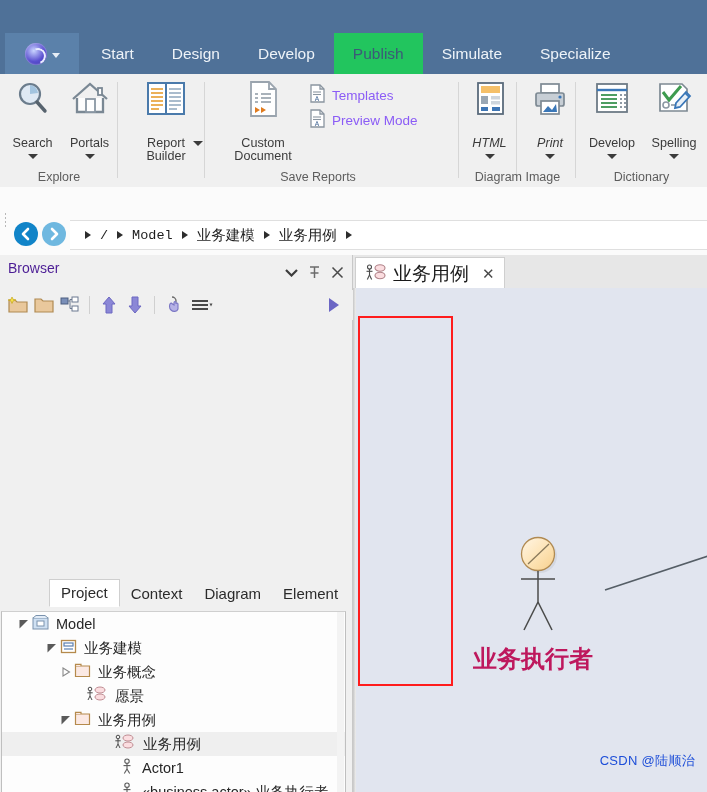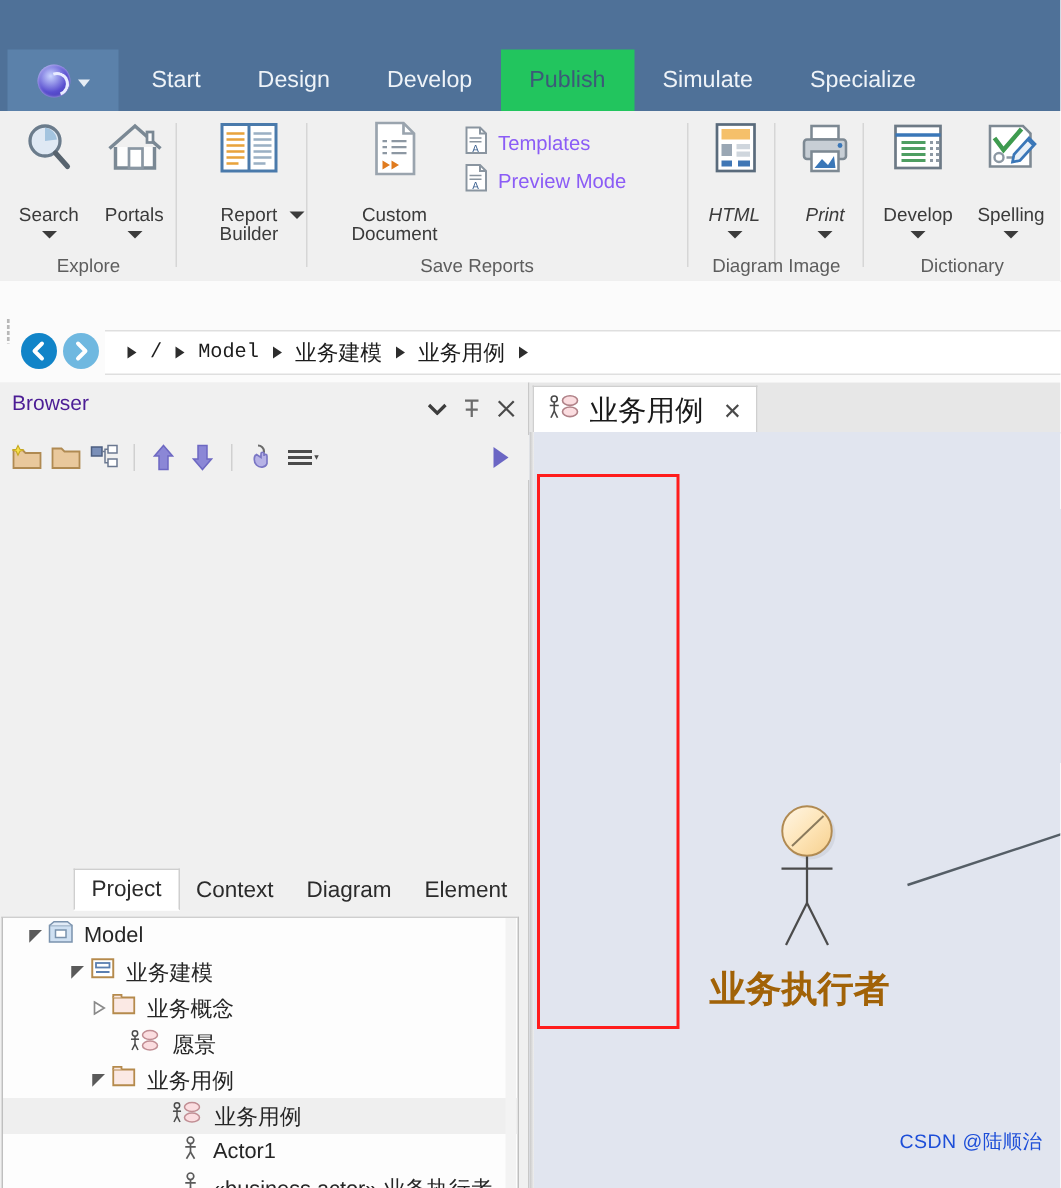--- a/index.html
+++ b/index.html
@@ -220,21 +220,21 @@
   }
   .redbox {
     position: absolute; left: 5px; top: 28px; width: 95px; height: 370px;
     border: 2.5px solid #ff1c1c; box-sizing: border-box;
   }
   .actor {
     position: absolute; left: 155px; top: 248px; width: 62px; height: 108px;
   }
   .actor-label {
     position: absolute; left: 120px; top: 355px; width: 200px;
-    font-size: 24px; font-weight: bold; color: #a16207;
+    font-size: 24px; font-weight: bold; color: #be185d;
     font-family: "DejaVu Sans", "Liberation Sans", sans-serif;
   }
   .connector { position: absolute; left: 250px; top: 265px; }
   .watermark {
     position: absolute; right: 12px; bottom: 22px;
     font-size: 13px; color: #1d4ed8; letter-spacing: .3px;
   }
 </style>
 </head>
 <body>

